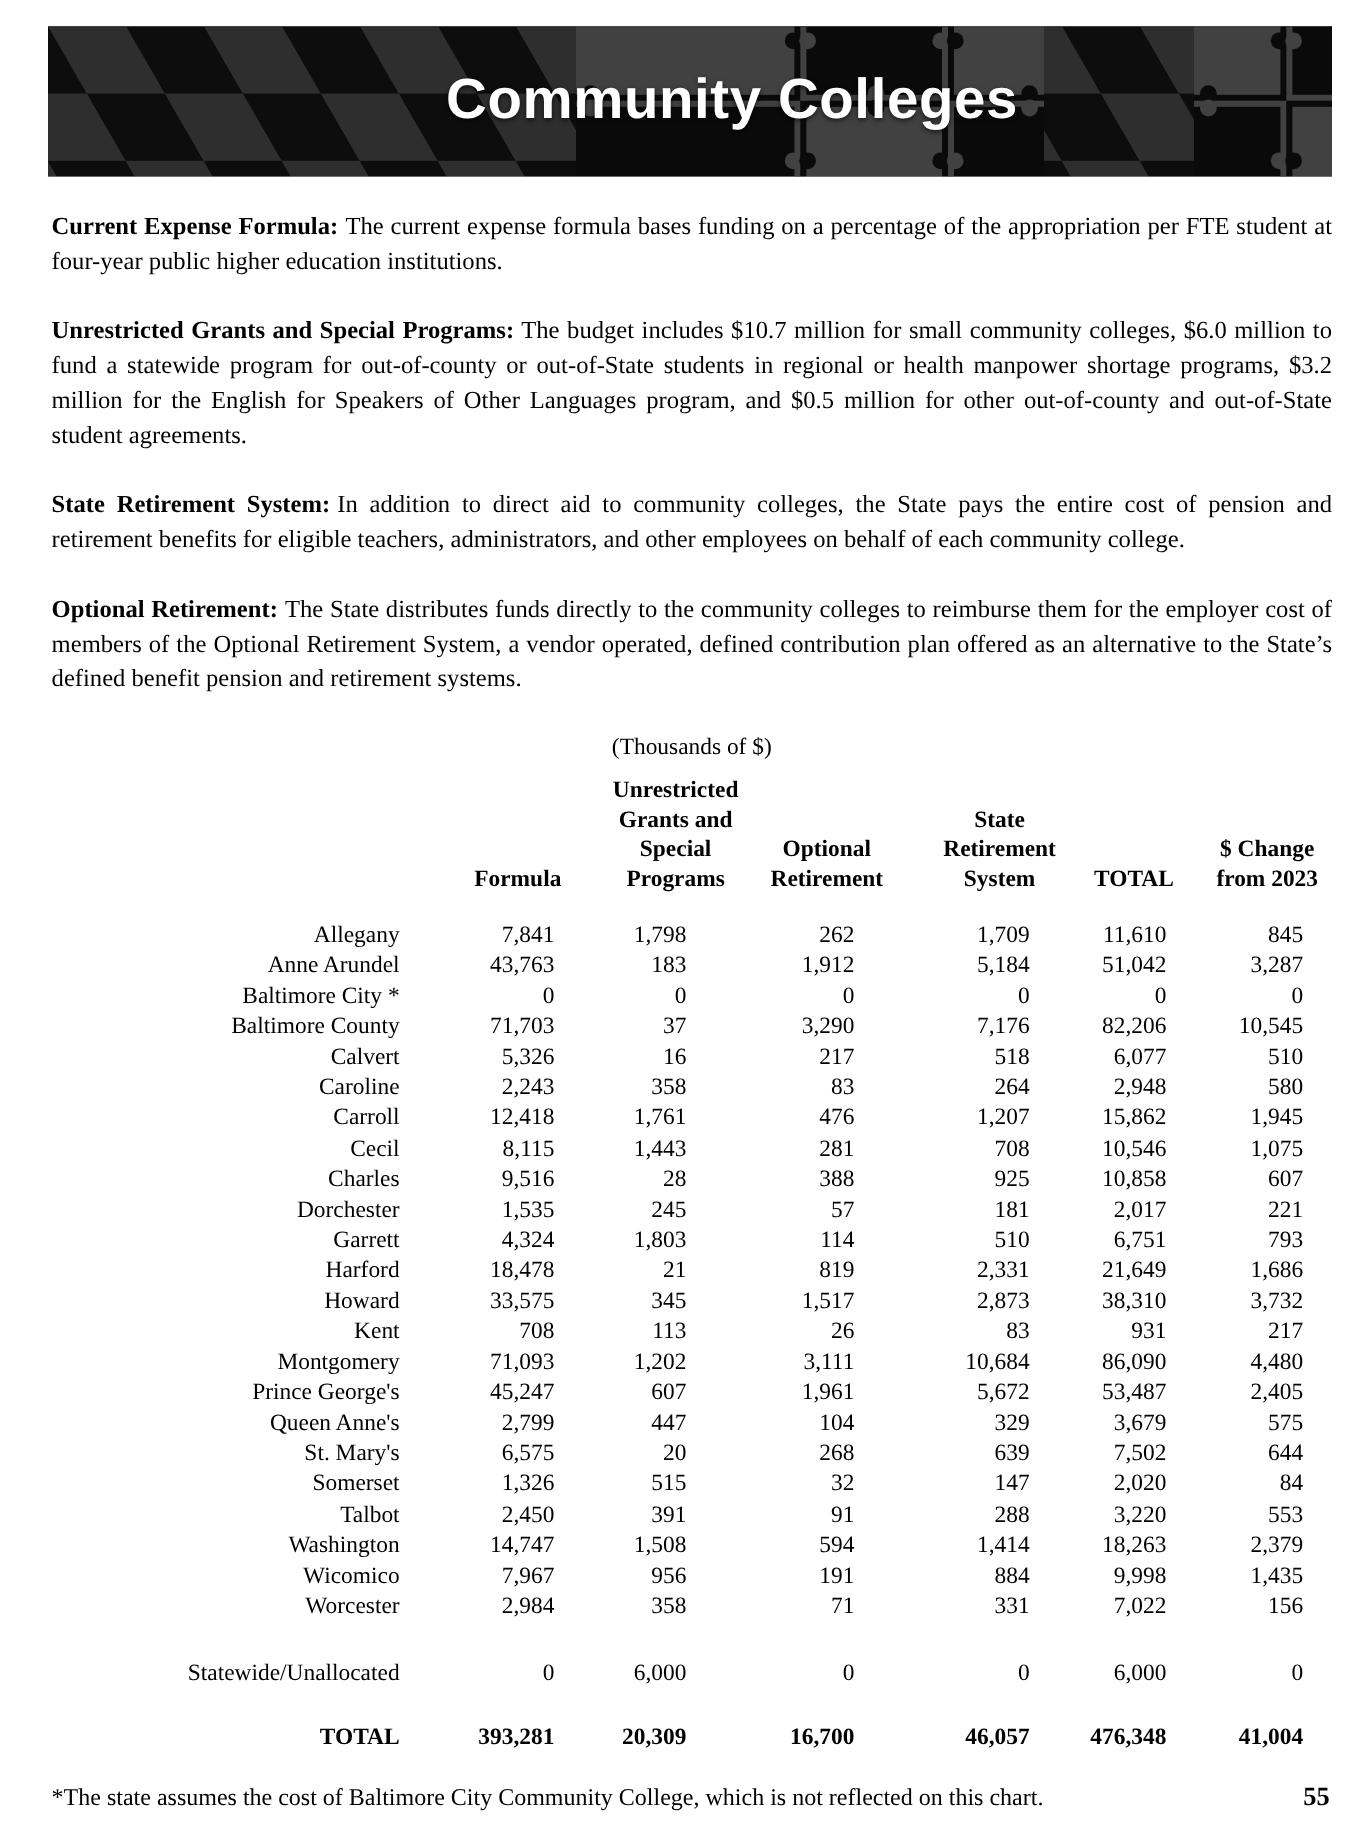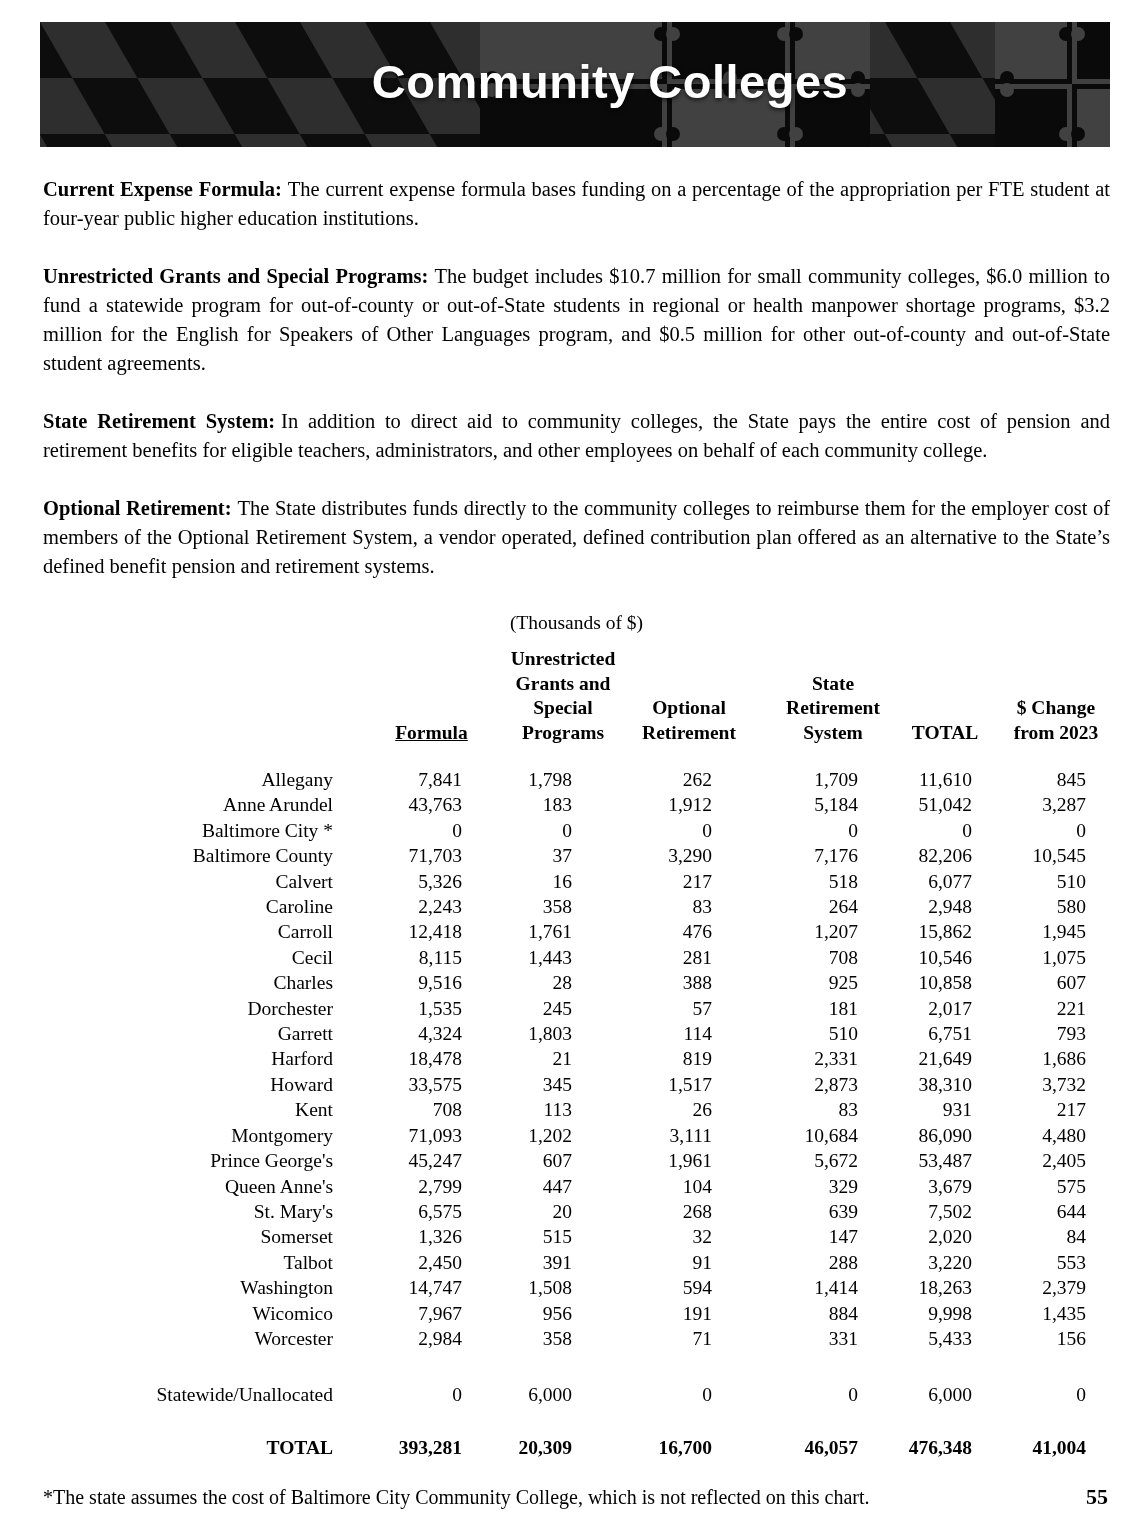--- a/index.html
+++ b/index.html
@@ -47,21 +47,21 @@
     width:1043px; margin-top:12px;
   }
   table.funding th, table.funding td {
     padding:0; font-size:19.5px; line-height:25.4px;
     overflow:visible; white-space:nowrap;
   }
   table.funding thead th { vertical-align:bottom; padding-bottom:22px; font-weight:bold; }
   .hblock { text-align:center; }
   .hblock div { line-height:24.5px; }
   .sx27{transform:translateX(27px);} .sx30{transform:translateX(30px);}
-  .sx34{transform:translateX(34px);text-decoration:underline;} .sx46{transform:translateX(46px);}
+  .sx34{transform:translateX(34px);} .sx46{transform:translateX(46px);}
   .sx47{transform:translateX(47px);} .sx48{transform:translateX(48px);}
   td.county { text-align:right; }
   td.num { text-align:right; }
   tr.sp1 td { height:31px; }
   tr.sp2 td { height:27px; }
   tr.total-row td { font-weight:bold; }
 
   
   .footer-row {
     margin-top:24px;
@@ -435,21 +435,21 @@
             <td class="num">9,998</td>
             <td class="num">1,435</td>
           </tr>
 
           <tr>
             <td class="county">Worcester</td>
             <td class="num">2,984</td>
             <td class="num">358</td>
             <td class="num">71</td>
             <td class="num">331</td>
-            <td class="num">5,433</td>
+            <td class="num">7,022</td>
             <td class="num">156</td>
           </tr>
 
         <tr class="sp1">
             <td colspan="7"></td>
           </tr>
         <tr>
           <td class="county">Statewide/Unallocated</td>
           <td class="num">0</td>
           <td class="num">6,000</td>

